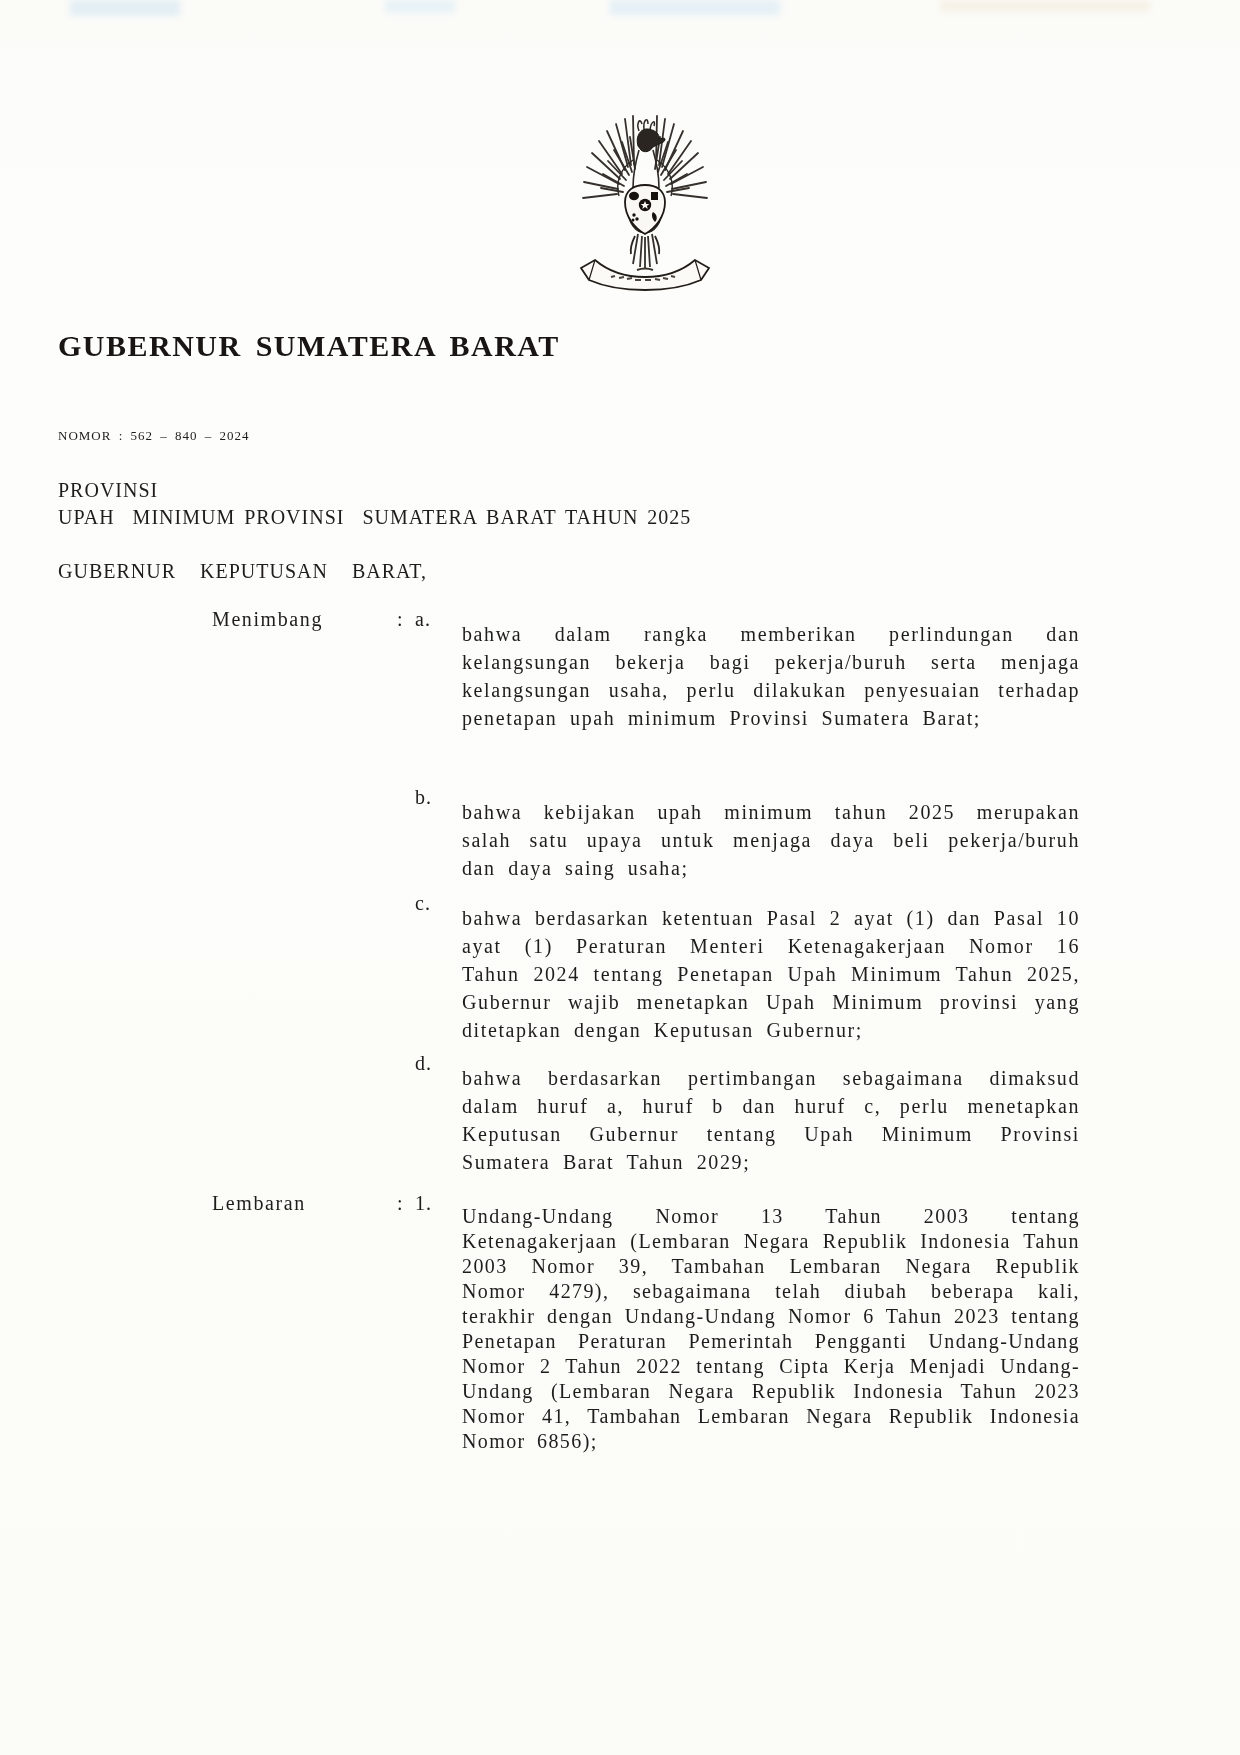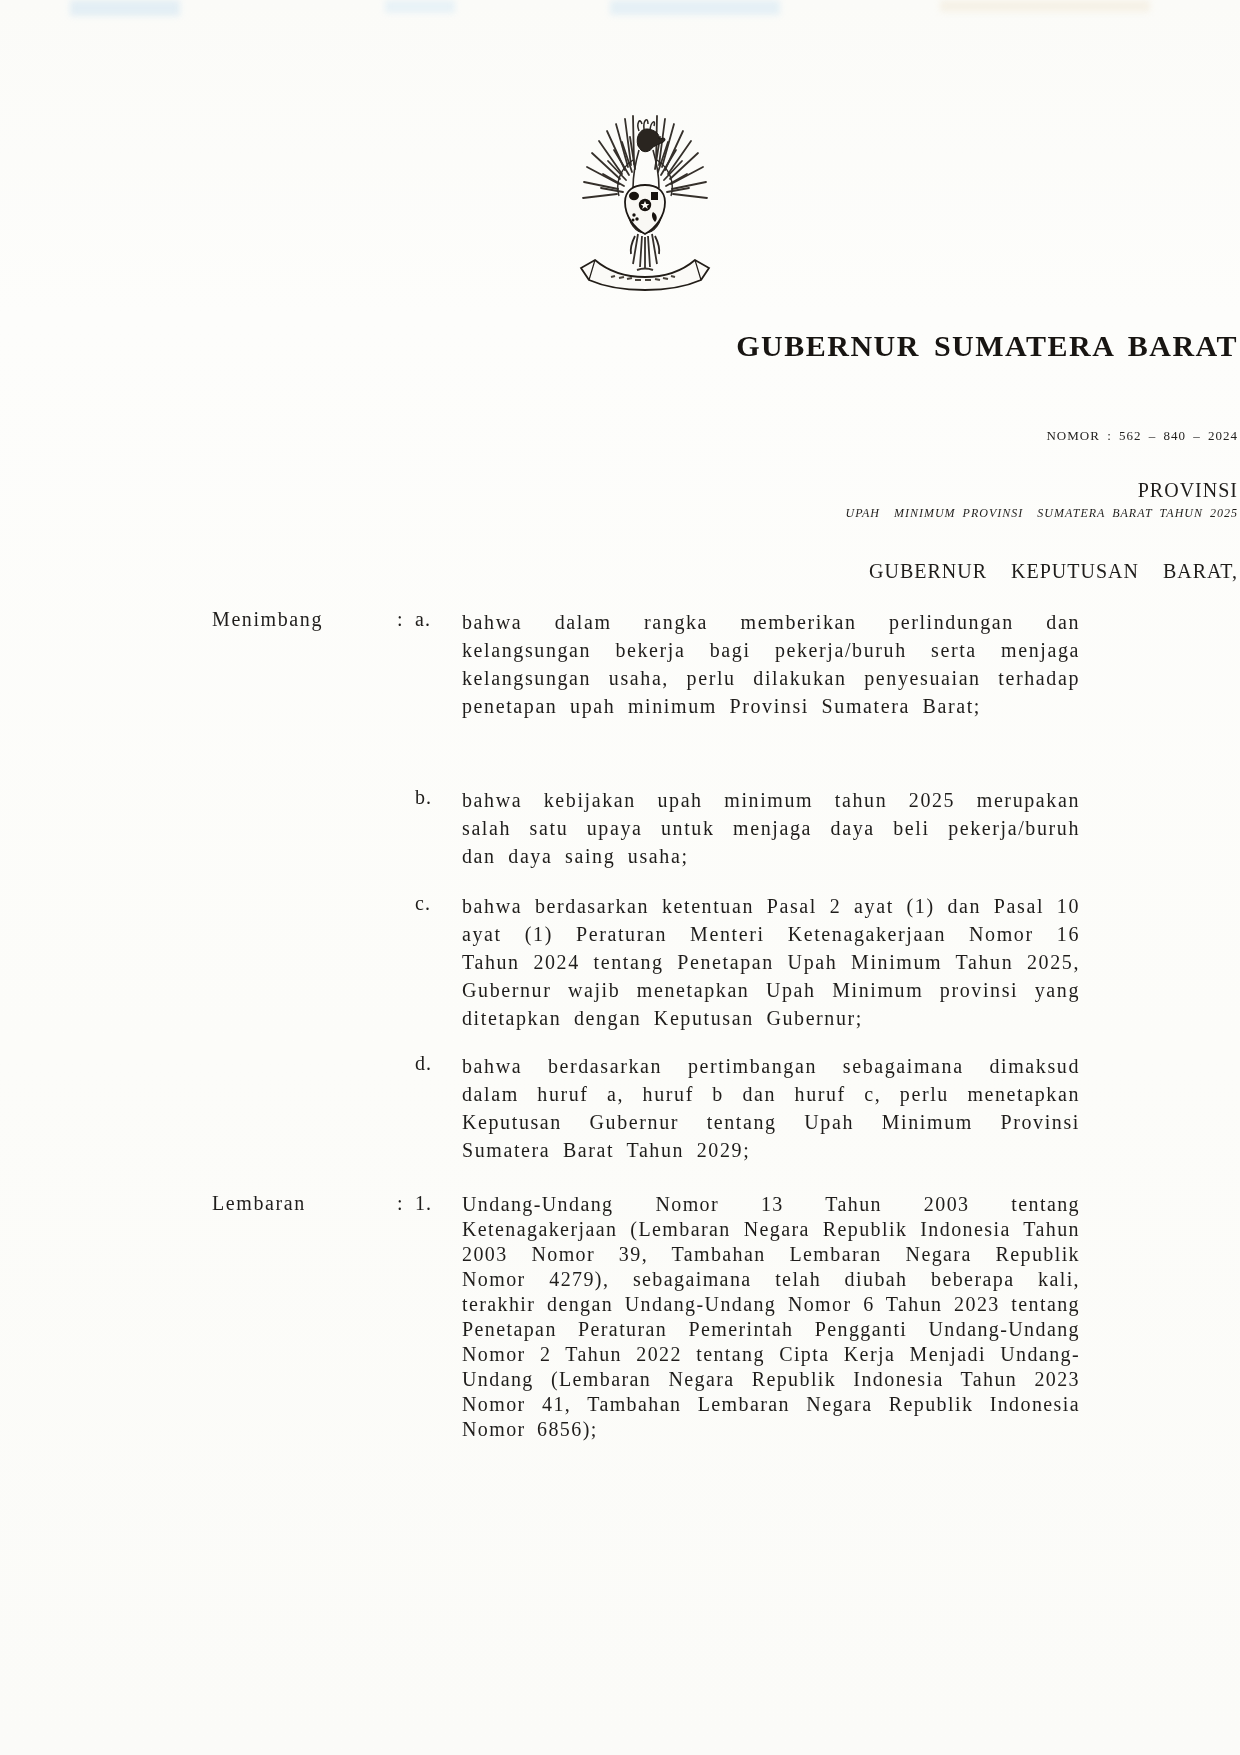--- a/index.html
+++ b/index.html
@@ -15,40 +15,40 @@
   }
   
   .artifact{position:absolute;filter:blur(3px);opacity:.55;}
   .art1{left:70px;top:0;width:110px;height:16px;background:#cfe4f2;}
   .art2{left:385px;top:0;width:70px;height:13px;background:#d8ebf6;}
   .art3{left:610px;top:0;width:170px;height:15px;background:#d3e7f4;}
   .art4{left:940px;top:0;width:210px;height:12px;background:#efe4cd;opacity:.4;}
 
   .emblem{position:absolute;left:575px;top:112px;width:140px;height:180px;}
 
-  .center-col{position:absolute;left:58px;width:1180px;text-align:right;}
+  .center-col{position:absolute;left:58px;width:1180px;text-align:left;}
   .main-title{top:329px;font-size:30px;font-weight:bold;letter-spacing:1.5px;word-spacing:5px;color:#181512;}
   .sub1{top:401px;font-size:20px;letter-spacing:1px;word-spacing:3px;}
   .sub2{top:428px;font-size:13px;letter-spacing:1px;word-spacing:3px;}
   .tentang{top:479px;font-size:20px;letter-spacing:1px;}
-  .subject{top:506px;font-size:12px;letter-spacing:1px;word-spacing:3px;white-space:pre-wrap;font-style:italic;}
+  .subject{top:506px;font-size:20px;letter-spacing:1px;word-spacing:3px;white-space:pre-wrap;}
   .salutation{top:560px;font-size:20px;letter-spacing:1px;word-spacing:6px;white-space:pre-wrap;}
 
   .sect-row{position:absolute;left:200px;width:884px;}
   .row-a{top:608px;}
   .row-b{top:786px;}
   .row-c{top:892px;}
   .row-d{top:1052px;}
   .row-m1{top:1192px;}
 
   .side-label{position:absolute;left:12px;top:0;font-size:20px;letter-spacing:1.6px;}
   .colon{position:absolute;left:197px;top:0;font-size:20px;}
   .marker{position:absolute;left:215px;top:0;font-size:20px;letter-spacing:1px;}
   .para{
-    position:absolute;left:262px;top:0;width:618px;
+    position:absolute;left:262px;top:12px;width:618px;
     font-size:20px;line-height:28px;
     letter-spacing:1.6px;word-spacing:6px;
     text-align:justify;
   }
   .para-tight{line-height:25px;letter-spacing:1.4px;word-spacing:5px;}
 </style>
 </head>
 <body>
 
 <div class="page">

